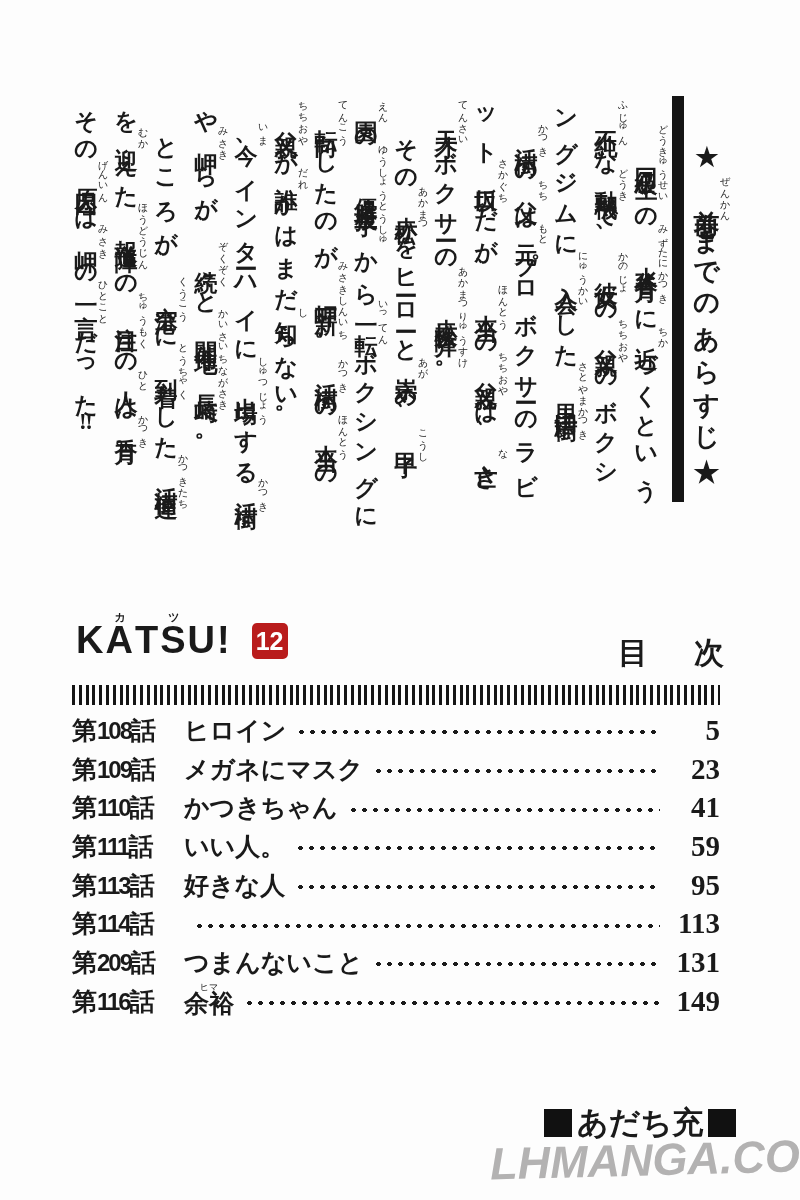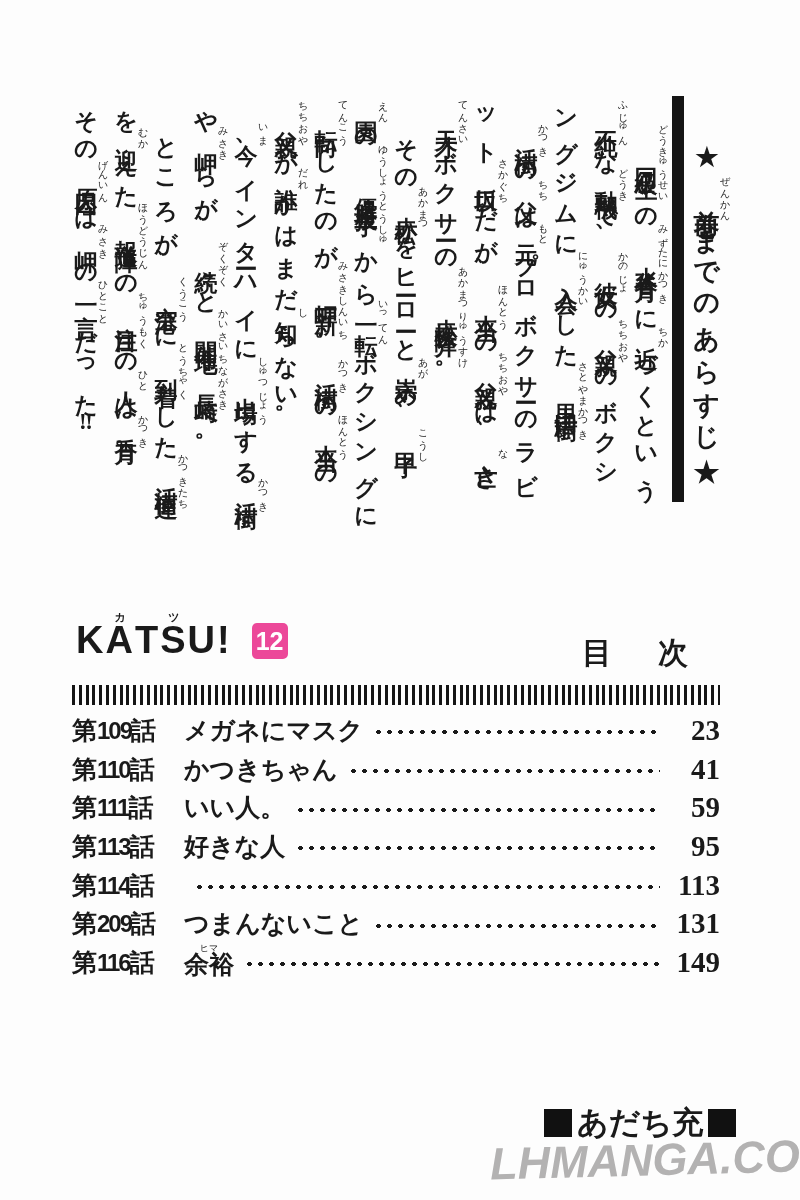--- a/index.html
+++ b/index.html
@@ -30,24 +30,24 @@
   
   .logo{
     position:absolute;left:76px;top:612px;
     font-size:38px;font-weight:800;letter-spacing:2px;line-height:1;
     display:flex;align-items:flex-end;gap:12px;
   }
   .logo ruby rt{font-size:11px;font-weight:700;}
   .vol-badge{
     display:inline-flex;align-items:center;justify-content:center;
     width:36px;height:36px;margin-left:8px;border-radius:5px;
-    background:#ec4899;color:#fff;font-size:25px;font-weight:800;letter-spacing:0;
+    background:#b91c1c;color:#fff;font-size:25px;font-weight:800;letter-spacing:0;
   }
   .toc-heading{
-    position:absolute;left:582px;top:633px;
+    position:absolute;left:618px;top:633px;
     font-size:30px;font-weight:700;letter-spacing:8px;white-space:nowrap;
   }
   .toc-divider{
     position:absolute;left:72px;top:685px;width:648px;height:20px;
     background:repeating-linear-gradient(90deg,#151515 0 3px,transparent 3px 6.8px);
   }
   
   .toc{
     position:absolute;left:72px;top:711px;width:648px;
   }
@@ -88,20 +88,26 @@
 
 <div class="logo">
   <span>K<ruby>A<rt>カ</rt></ruby>T<ruby>S<rt>ツ</rt></ruby>U!</span>
   <span class="vol-badge">12</span>
 </div>
 <div class="toc-heading">目　次</div>
 <div class="toc-divider"></div>
 
 <div class="toc">
     <div class="toc-row">
+      <span class="ch">第<span class="num">108</span>話</span>
+      <span class="tt">ヒロイン</span>
+      <span class="leader"></span>
+      <span class="pg">5</span>
+    </div>
+    <div class="toc-row">
       <span class="ch">第<span class="num">109</span>話</span>
       <span class="tt">メガネにマスク</span>
       <span class="leader"></span>
       <span class="pg">23</span>
     </div>
     <div class="toc-row">
       <span class="ch">第<span class="num">110</span>話</span>
       <span class="tt">かつきちゃん</span>
       <span class="leader"></span>
       <span class="pg">41</span>

